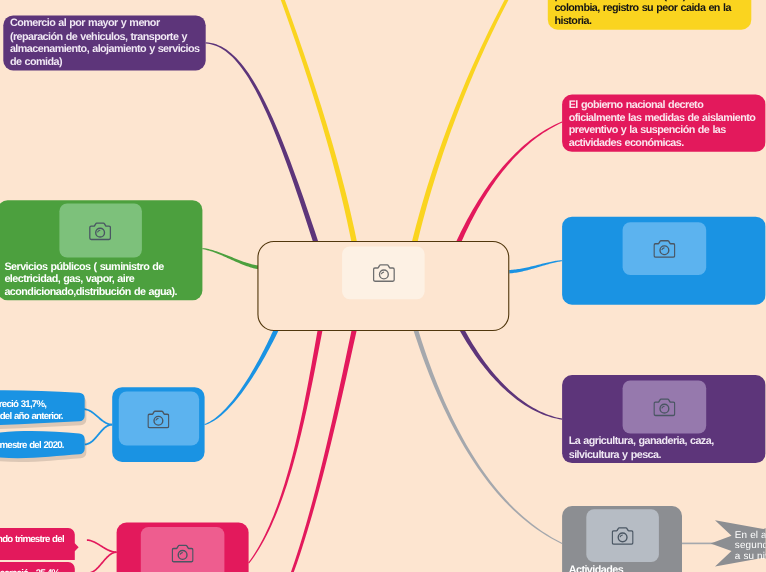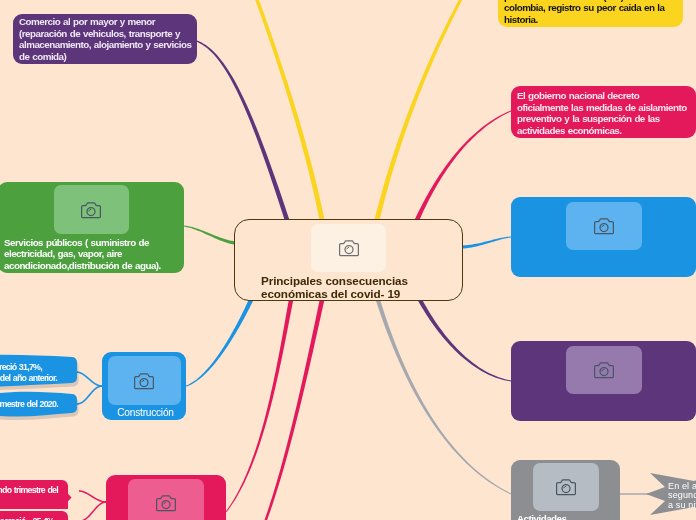--- a/index.html
+++ b/index.html
@@ -74,21 +74,21 @@
       <div class="callout" style="left: 645px; top: 469px; width: 124px; height: 50px;">
         <svg width="124" height="50" viewBox="0 0 122 50" style="overflow:visible;position:absolute;left:0;top:0;display:block">
           <path d="M0,25 L19,18 L4,4 L48,12 L78,0 L86,16 L122,12 L108,25 L122,38 L86,34 L78,50 L48,38 L4,46 L19,32 Z" fill="#8c8e92"></path>
         </svg>
         <div class="star-lbl" style="left:23px;top:13px;white-space:pre;color:#ffffff;">En el añ</div>
         <div class="star-lbl" style="left:23px;top:22.3px;white-space:pre;color:#ffffff;">segundo</div>
         <div class="star-lbl" style="left:23px;top:31.6px;white-space:pre;color:#ffffff;">a su niv</div>
       </div>
     </div>
   <div id="nodes-layer">
-      <div class="node" style="left: 3px; top: 14px; width: 184px; height: 50px; background: rgb(93, 53, 122); color: rgb(240, 232, 244); margin-left: 10px;">
+      <div class="node" style="left: 3px; top: 14px; width: 184px; height: 50px; background: rgb(93, 53, 122); color: rgb(240, 232, 244);">
         <div class="lbl">Comercio al por mayor y menor (reparación de vehiculos, transporte y almacenamiento, alojamiento y servicios de comida)</div>
       </div>
       <div class="node" style="left: 498px; top: -16px; width: 185px; height: 43px; background: rgb(250, 212, 31); color: rgb(20, 20, 20);">
         <div class="lbl">producto interno bruto (PIB) de colombia, registro su peor caida en la historia.</div>
       </div>
       <div class="node" style="left: 511px; top: 86px; width: 185px; height: 52px; background: rgb(227, 25, 92); color: rgb(251, 230, 238);">
         <div class="lbl">El gobierno nacional decreto oficialmente las medidas de aislamiento preventivo y la suspención de las actividades económicas.</div>
       </div>
       <div class="node" style="left: 511px; top: 197px; width: 185px; height: 80px; background: rgb(26, 147, 227); color: rgb(255, 255, 255);">
         <div class="ph" style="background:#5cb3ef;left:54.5px;top:5px;width:76px;height:48px;">
@@ -100,20 +100,21 @@
         </div>
       </div>
       <div class="node" style="left: 511px; top: 341px; width: 185px; height: 80px; background: rgb(93, 53, 122); color: rgb(240, 232, 244);">
         <div class="ph" style="background:#9679ad;left:54.5px;top:5px;width:76px;height:48px;">
           <svg width="20" height="18" viewBox="0 0 20 18" fill="none" stroke="#4a5663" stroke-width="1.25" stroke-linejoin="round">
             <path d="M1.9 4.6 h2.5 a0.6 0.6 0 0 0 0.5 -0.3 l1.25 -2.0 a0.9 0.9 0 0 1 0.8 -0.45 h6.1 a0.9 0.9 0 0 1 0.8 0.45 l1.25 2.0 a0.6 0.6 0 0 0 0.5 0.3 h2.5 a1.3 1.3 0 0 1 1.3 1.3 v9.5 a1.3 1.3 0 0 1 -1.3 1.3 h-16.2 a1.3 1.3 0 0 1 -1.3 -1.3 v-9.5 a1.3 1.3 0 0 1 1.3 -1.3 z"></path>
             <circle cx="10" cy="10.5" r="4.0"></circle>
             <path d="M7.8 9.9 a2.6 2.6 0 0 1 1.95 -1.55" stroke-width="1.0" stroke-linecap="round"></path>
           </svg>
         </div>
+        <div class="lbl">La agricultura, ganaderia, caza, silvicultura y pesca.</div>
       </div>
       <div class="node" style="left: 511px; top: 460px; width: 109px; height: 78px; background: rgb(140, 142, 146); color: rgb(255, 255, 255);">
         <div class="ph" style="background:#b6bcc4;left:21.5px;top:3px;width:66px;height:48px;">
           <svg width="20" height="18" viewBox="0 0 20 18" fill="none" stroke="#4a5663" stroke-width="1.25" stroke-linejoin="round">
             <path d="M1.9 4.6 h2.5 a0.6 0.6 0 0 0 0.5 -0.3 l1.25 -2.0 a0.9 0.9 0 0 1 0.8 -0.45 h6.1 a0.9 0.9 0 0 1 0.8 0.45 l1.25 2.0 a0.6 0.6 0 0 0 0.5 0.3 h2.5 a1.3 1.3 0 0 1 1.3 1.3 v9.5 a1.3 1.3 0 0 1 -1.3 1.3 h-16.2 a1.3 1.3 0 0 1 -1.3 -1.3 v-9.5 a1.3 1.3 0 0 1 1.3 -1.3 z"></path>
             <circle cx="10" cy="10.5" r="4.0"></circle>
             <path d="M7.8 9.9 a2.6 2.6 0 0 1 1.95 -1.55" stroke-width="1.0" stroke-linecap="round"></path>
           </svg>
         </div>
         <div class="lbl">Actividades inmobiliarias</div>
@@ -129,35 +130,33 @@
         <div class="lbl">Servicios públicos ( suministro de electricidad, gas, vapor, aire acondicionado,distribución de agua).</div>
       </div>
       <div class="node" style="left: 102px; top: 352px; width: 84px; height: 68px; background: rgb(26, 147, 227); color: rgb(255, 255, 255);">
         <div class="ph" style="background:#5cb3ef;left:5.5px;top:4px;width:73px;height:49px;">
           <svg width="20" height="18" viewBox="0 0 20 18" fill="none" stroke="#4a5663" stroke-width="1.25" stroke-linejoin="round">
             <path d="M1.9 4.6 h2.5 a0.6 0.6 0 0 0 0.5 -0.3 l1.25 -2.0 a0.9 0.9 0 0 1 0.8 -0.45 h6.1 a0.9 0.9 0 0 1 0.8 0.45 l1.25 2.0 a0.6 0.6 0 0 0 0.5 0.3 h2.5 a1.3 1.3 0 0 1 1.3 1.3 v9.5 a1.3 1.3 0 0 1 -1.3 1.3 h-16.2 a1.3 1.3 0 0 1 -1.3 -1.3 v-9.5 a1.3 1.3 0 0 1 1.3 -1.3 z"></path>
             <circle cx="10" cy="10.5" r="4.0"></circle>
             <path d="M7.8 9.9 a2.6 2.6 0 0 1 1.95 -1.55" stroke-width="1.0" stroke-linecap="round"></path>
           </svg>
         </div>
-        <div class="lbl" style="text-align:center;font-weight:normal;font-size:10.2px;letter-spacing:-0.25px;padding-bottom:2px;">Construcción</div>
       </div>
       <div class="node" style="left: 106px; top: 475px; width: 120px; height: 78px; background: rgb(227, 25, 92); color: rgb(255, 255, 255);">
         <div class="ph" style="background:#ee5d8f;left:22px;top:4px;width:76px;height:48px;">
           <svg width="20" height="18" viewBox="0 0 20 18" fill="none" stroke="#4a5663" stroke-width="1.25" stroke-linejoin="round">
             <path d="M1.9 4.6 h2.5 a0.6 0.6 0 0 0 0.5 -0.3 l1.25 -2.0 a0.9 0.9 0 0 1 0.8 -0.45 h6.1 a0.9 0.9 0 0 1 0.8 0.45 l1.25 2.0 a0.6 0.6 0 0 0 0.5 0.3 h2.5 a1.3 1.3 0 0 1 1.3 1.3 v9.5 a1.3 1.3 0 0 1 -1.3 1.3 h-16.2 a1.3 1.3 0 0 1 -1.3 -1.3 v-9.5 a1.3 1.3 0 0 1 1.3 -1.3 z"></path>
             <circle cx="10" cy="10.5" r="4.0"></circle>
             <path d="M7.8 9.9 a2.6 2.6 0 0 1 1.95 -1.55" stroke-width="1.0" stroke-linecap="round"></path>
           </svg>
         </div>
       </div>
       <div class="node central" style="left: 234px; top: 219px; width: 229px; height: 82px; color: rgb(61, 43, 7);">
         <div class="ph" style="background:#fdf1e4;width:75px;height:48px;left:76px;top:3.5px;">
           <svg width="20" height="18" viewBox="0 0 20 18" fill="none" stroke="#6f6f6f" stroke-width="1.25" stroke-linejoin="round">
             <path d="M1.9 4.6 h2.5 a0.6 0.6 0 0 0 0.5 -0.3 l1.25 -2.0 a0.9 0.9 0 0 1 0.8 -0.45 h6.1 a0.9 0.9 0 0 1 0.8 0.45 l1.25 2.0 a0.6 0.6 0 0 0 0.5 0.3 h2.5 a1.3 1.3 0 0 1 1.3 1.3 v9.5 a1.3 1.3 0 0 1 -1.3 1.3 h-16.2 a1.3 1.3 0 0 1 -1.3 -1.3 v-9.5 a1.3 1.3 0 0 1 1.3 -1.3 z"></path>
             <circle cx="10" cy="10.5" r="4.0"></circle>
             <path d="M7.8 9.9 a2.6 2.6 0 0 1 1.95 -1.55" stroke-width="1.0" stroke-linecap="round"></path>
           </svg>
         </div>
-        <div class="ctitle">Principales consecuencias económicas del covid- 19</div>
       </div>
     </div>
 </div>
 
 </body></html>

